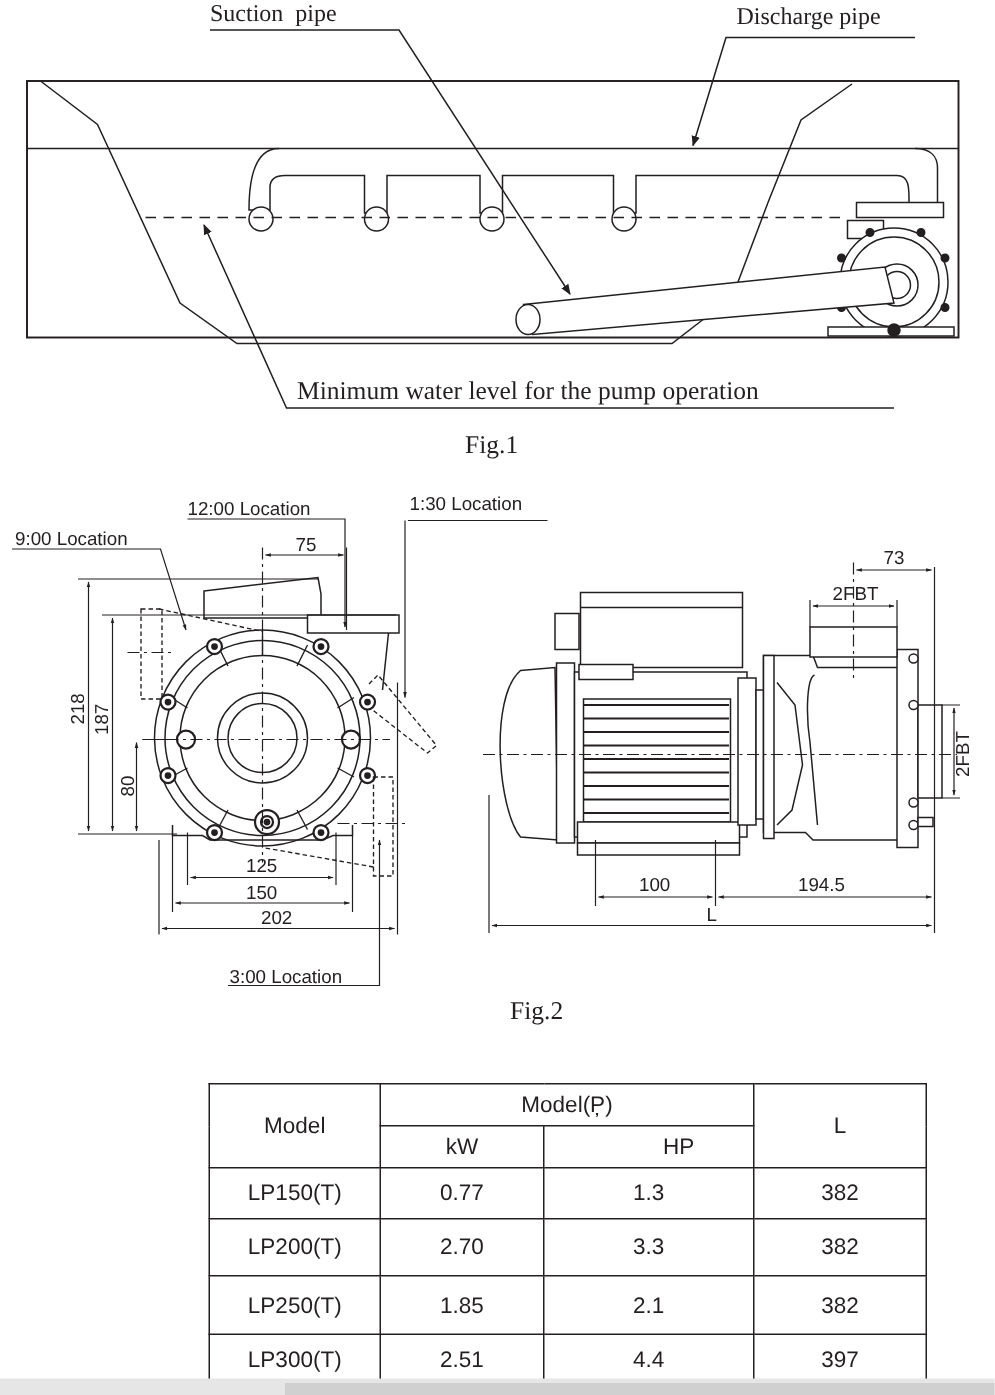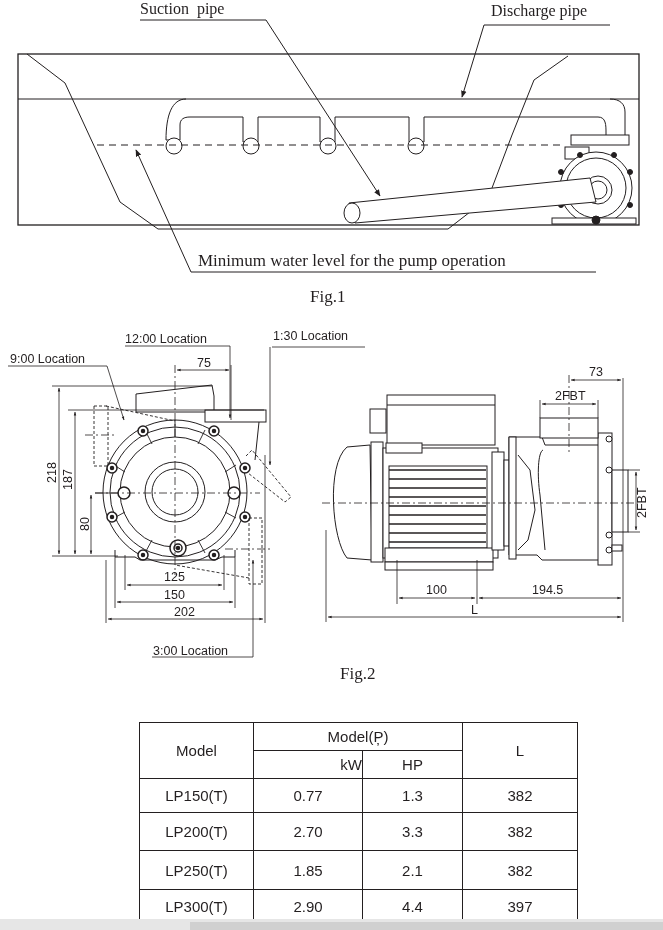--- a/index.html
+++ b/index.html
@@ -4,22 +4,22 @@
 <style>
   html, body { margin: 0; padding: 0; background: #ffffff; }
   body { width: 663px; height: 930px; position: relative; overflow: hidden; font-family: "Liberation Sans", sans-serif; color: #231f20; }
   svg { position: absolute; left: 0; top: 0; }
   .serif { font-family: "Liberation Serif", "DejaVu Serif", serif; }
   .sans { font-family: "Liberation Sans", "DejaVu Sans", sans-serif; }
   .table-wrap { position: absolute; left: 139px; top: 722px; }
   table.spec { border-collapse: collapse; font-family: "Liberation Sans", "DejaVu Sans", sans-serif; font-size: 15px; color: #231f20; }
   table.spec td { border: 1px solid #231f20; text-align: center; padding: 0; }
   table.spec .c-model { width: 113px; }
-  table.spec .c-kw { width: 108px; text-align: right; }
-  table.spec .c-hp { width: 99px; }
+  table.spec .c-kw { width: 108px; }
+  table.spec .c-hp { width: 99px; padding-left: 40px; }
   table.spec .c-l { width: 114px; }
   .bottom-bar { position: absolute; left: 0; top: 919px; width: 663px; height: 11px; background: #e6e6e6; }
   .bottom-bar .thumb { position: absolute; left: 190px; top: 3px; width: 473px; height: 8px; background: #d0d0d0; }
 </style>
 </head>
 <body>
 
 <svg width="663" height="930" viewBox="0 0 663 930">
   <defs>
     <marker id="arr" viewBox="0 0 10 10" refX="9" refY="5" markerWidth="7" markerHeight="7" orient="auto-start-reverse">
@@ -290,21 +290,21 @@
       <td>382</td>
     </tr>
     <tr style="height:39px">
       <td>LP250(T)</td>
       <td>1.85</td>
       <td>2.1</td>
       <td>382</td>
     </tr>
     <tr style="height:34px">
       <td>LP300(T)</td>
-      <td>2.90</td>
+      <td>2.51</td>
       <td>4.4</td>
       <td>397</td>
     </tr>
   </tbody>
     </table>
 </div>
 
 <div class="bottom-bar">
   <div class="thumb"></div>
 </div>

